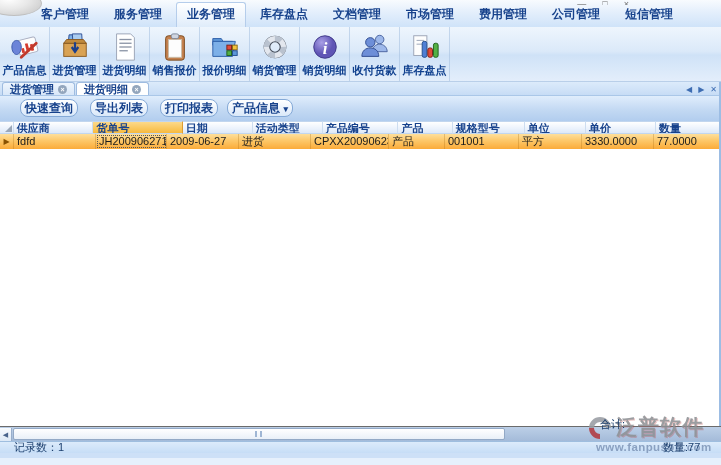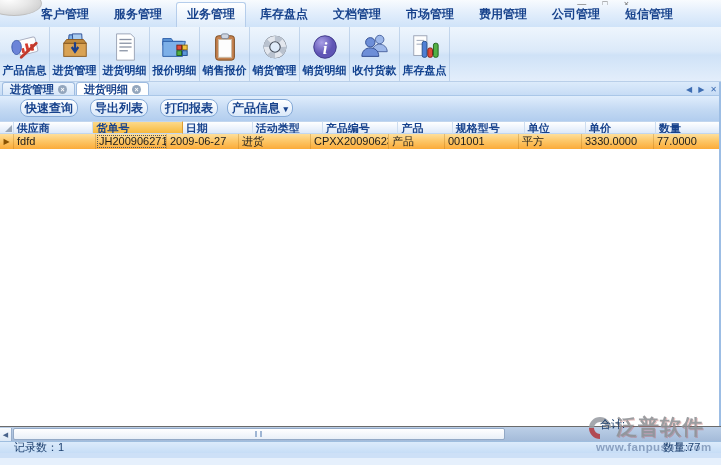--- a/index.html
+++ b/index.html
@@ -163,39 +163,39 @@
             <line x1="10" y1="16" x2="23" y2="16"></line>
               <line x1="10" y1="20" x2="19" y2="20"></line>
           </g>
         </svg>
       </span>
       <span class="rlabel">进货明细</span>
     </div>
     <div class="ritem">
       <span class="ricon">
         <svg width="30" height="30" viewBox="0 0 32 32">
+          <rect x="6" y="4" width="20" height="26" rx="3" fill="#c4814f" stroke="#7a4a1e"></rect>
+          <rect x="9" y="8" width="14" height="19" fill="#fdfdfd" stroke="#cabda9"></rect>
+          <rect x="12" y="2" width="8" height="5" rx="2" fill="#cfd6e2" stroke="#7d8799"></rect>
+        </svg>
+      </span>
+      <span class="rlabel">销售报价</span>
+    </div>
+    <div class="ritem">
+      <span class="ricon">
+        <svg width="30" height="30" viewBox="0 0 32 32">
           <path d="M3 7h9l2 3h10v4H3z" fill="#5e97d8" stroke="#2d5ea8"></path>
           <path d="M3 10h24l-3 16H3z" fill="#7db0e8" stroke="#2d5ea8"></path>
           <rect x="18" y="14" width="5" height="5" fill="#e04a3a" stroke="#7c1f14"></rect>
           <rect x="24" y="14" width="5" height="5" fill="#f3c33e" stroke="#8a6a10"></rect>
           <rect x="18" y="20" width="5" height="5" fill="#53b045" stroke="#1f5f18"></rect>
           <rect x="24" y="20" width="5" height="5" fill="#5e97d8" stroke="#24508f"></rect>
         </svg>
       </span>
       <span class="rlabel">报价明细</span>
-    </div>
-    <div class="ritem">
-      <span class="ricon">
-        <svg width="30" height="30" viewBox="0 0 32 32">
-          <rect x="6" y="4" width="20" height="26" rx="3" fill="#c4814f" stroke="#7a4a1e"></rect>
-          <rect x="9" y="8" width="14" height="19" fill="#fdfdfd" stroke="#cabda9"></rect>
-          <rect x="12" y="2" width="8" height="5" rx="2" fill="#cfd6e2" stroke="#7d8799"></rect>
-        </svg>
-      </span>
-      <span class="rlabel">销售报价</span>
     </div>
     <div class="ritem">
       <span class="ricon">
         <svg width="30" height="30" viewBox="0 0 32 32">
           <circle cx="16" cy="16" r="11.5" fill="none" stroke="#454c58" stroke-width="1.2"></circle>
           <circle cx="16" cy="16" r="9" fill="none" stroke="#e3e7ee" stroke-width="5.6"></circle>
           <circle cx="16" cy="16" r="9" fill="none" stroke="#b9c2cf" stroke-width="5.6" stroke-dasharray="7 7"></circle>
           <circle cx="16" cy="16" r="5.6" fill="none" stroke="#454c58" stroke-width="1.2"></circle>
         </svg>
       </span>

